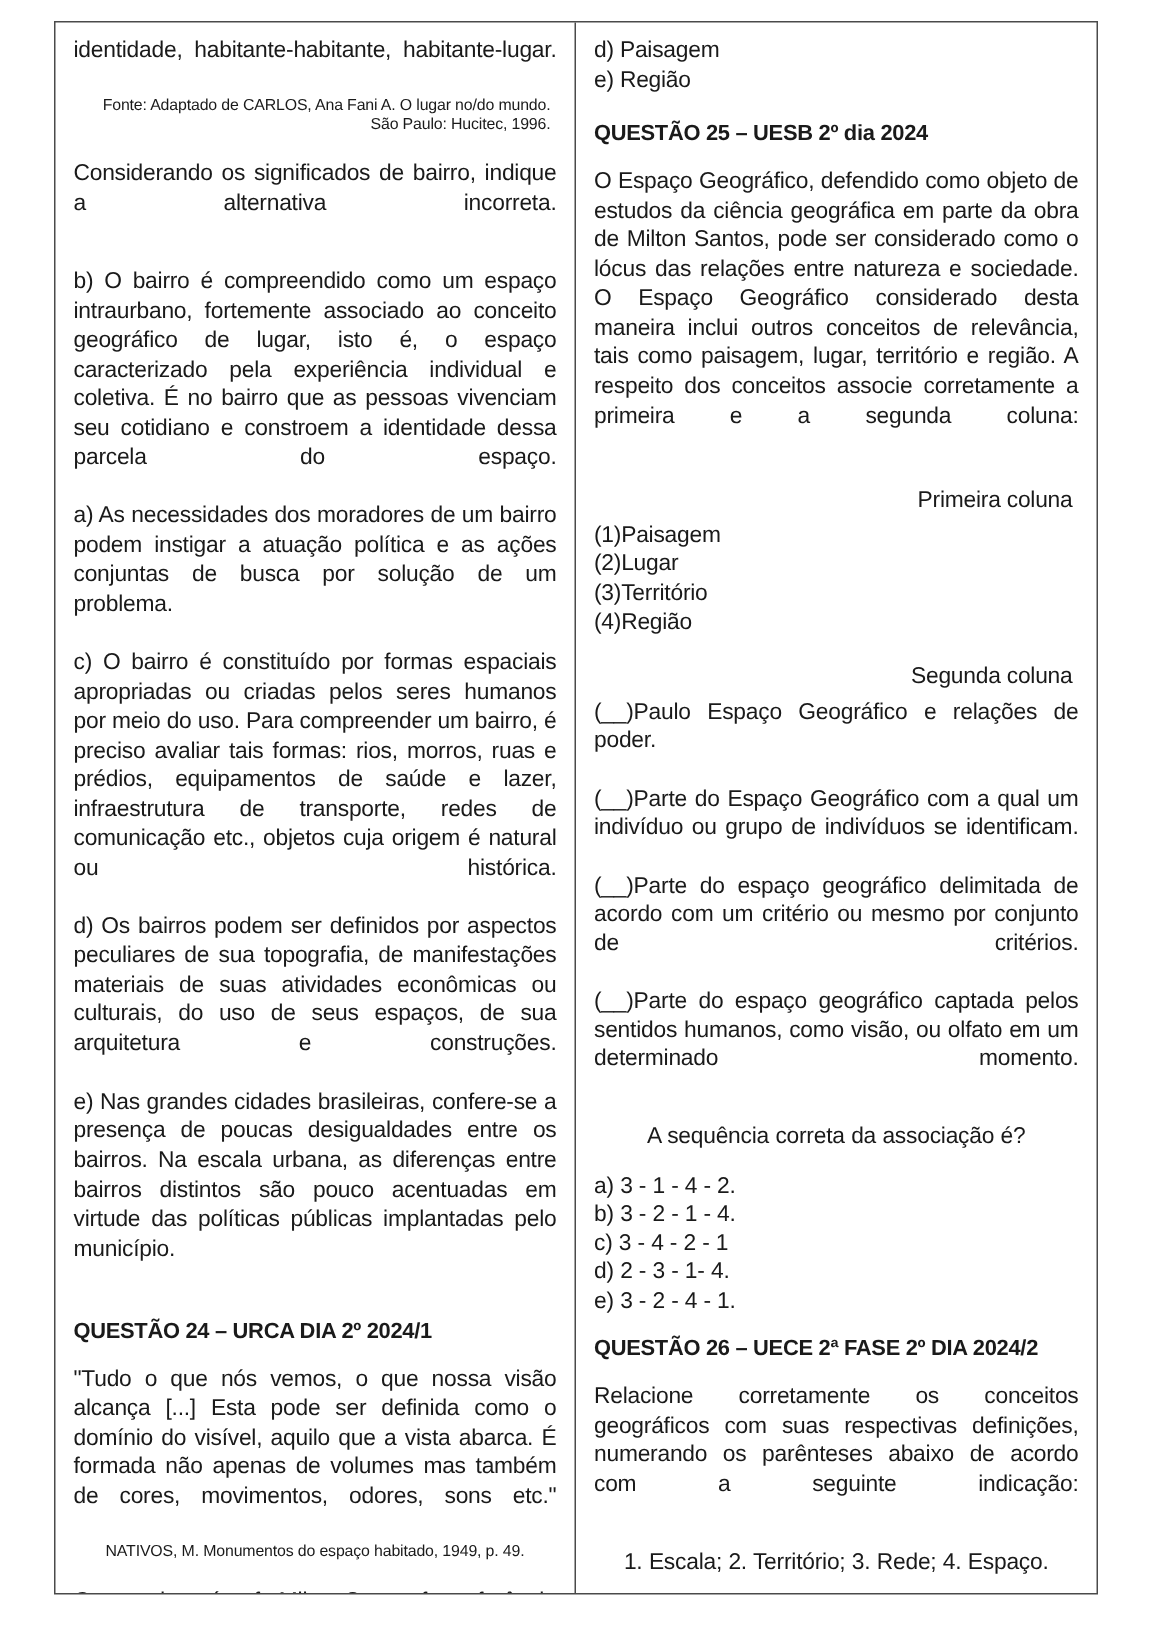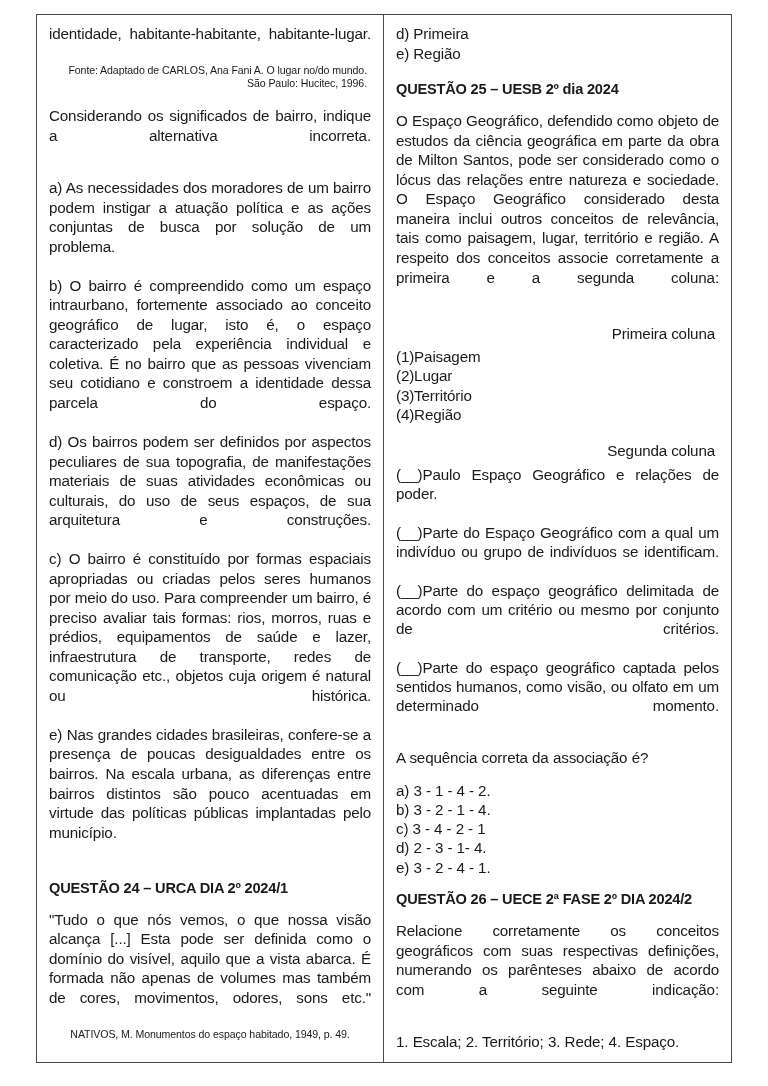--- a/index.html
+++ b/index.html
@@ -52,21 +52,21 @@
   .para {
     font-size: 15.2px;
     line-height: 1.285;
     text-align: justify;
     text-justify: inter-word;
     margin: 0;
     letter-spacing: -0.15px;
     word-spacing: 0.2px;
   }
   .para.nojustify {
-    text-align: left;
+    text-align: center;
   }
 
   .gap-lg { height: 17px; }
   .gap-md { height: 13px; }
 
   
   .source {
     font-size: 10.6px;
     line-height: 1.2;
     text-align: right;
@@ -167,24 +167,24 @@
 
       <p class="source">Fonte: Adaptado de CARLOS, Ana Fani A. O lugar no/do mundo. São Paulo: Hucitec, 1996.</p>
 
       <div class="gap-lg"></div>
 
       <p class="para">Considerando os significados de bairro, indique a alternativa incorreta.</p>
 
       <div class="gap-md"></div>
 
       <ul class="optlist justified">
+        <li>b) O bairro é compreendido como um espaço intraurbano, fortemente associado ao conceito geográfico de lugar, isto é, o espaço caracterizado pela experiência individual e coletiva. É no bairro que as pessoas vivenciam seu cotidiano e constroem a identidade dessa parcela do espaço.</li>
         <li>a) As necessidades dos moradores de um bairro podem instigar a atuação política e as ações conjuntas de busca por solução de um problema.</li>
-        <li>b) O bairro é compreendido como um espaço intraurbano, fortemente associado ao conceito geográfico de lugar, isto é, o espaço caracterizado pela experiência individual e coletiva. É no bairro que as pessoas vivenciam seu cotidiano e constroem a identidade dessa parcela do espaço.</li>
+        <li>c) O bairro é constituído por formas espaciais apropriadas ou criadas pelos seres humanos por meio do uso. Para compreender um bairro, é preciso avaliar tais formas: rios, morros, ruas e prédios, equipamentos de saúde e lazer, infraestrutura de transporte, redes de comunicação etc., objetos cuja origem é natural ou histórica.</li>
         <li>d) Os bairros podem ser definidos por aspectos peculiares de sua topografia, de manifestações materiais de suas atividades econômicas ou culturais, do uso de seus espaços, de sua arquitetura e construções.</li>
-        <li>c) O bairro é constituído por formas espaciais apropriadas ou criadas pelos seres humanos por meio do uso. Para compreender um bairro, é preciso avaliar tais formas: rios, morros, ruas e prédios, equipamentos de saúde e lazer, infraestrutura de transporte, redes de comunicação etc., objetos cuja origem é natural ou histórica.</li>
         <li>e) Nas grandes cidades brasileiras, confere-se a presença de poucas desigualdades entre os bairros. Na escala urbana, as diferenças entre bairros distintos são pouco acentuadas em virtude das políticas públicas implantadas pelo município.</li>
       </ul>
 
       <div class="gap-lg"></div>
 
       <p class="qhead">QUESTÃO 24 – URCA DIA 2º 2024/1</p>
 
       <div class="gap-md"></div>
 
       <p class="para">"Tudo o que nós vemos, o que nossa visão alcança [...] Esta pode ser definida como o domínio do visível, aquilo que a vista abarca. É formada não apenas de volumes mas também de cores, movimentos, odores, sons etc."</p>
@@ -193,21 +193,21 @@
 
       <div class="gap-lg"></div>
 
       <p class="para">O texto do geógrafo Milton Santos faz referência ao conceito de</p>
 
     </div>
 
     <div class="column right">
 
       <ul class="optlist">
-        <li>d) Primeira</li>
+        <li>d) Paisagem</li>
         <li>e) Região</li>
       </ul>
 
       <div class="gap-lg"></div>
 
       <p class="qhead">QUESTÃO 25 – UESB 2º dia 2024</p>
 
       <div class="gap-md"></div>
 
       <p class="para">O Espaço Geográfico, defendido como objeto de estudos da ciência geográfica em parte da obra de Milton Santos, pode ser considerado como o lócus das relações entre natureza e sociedade. O Espaço Geográfico considerado desta maneira inclui outros conceitos de relevância, tais como paisagem, lugar, território e região. A respeito dos conceitos associe corretamente a primeira e a segunda coluna:</p>

